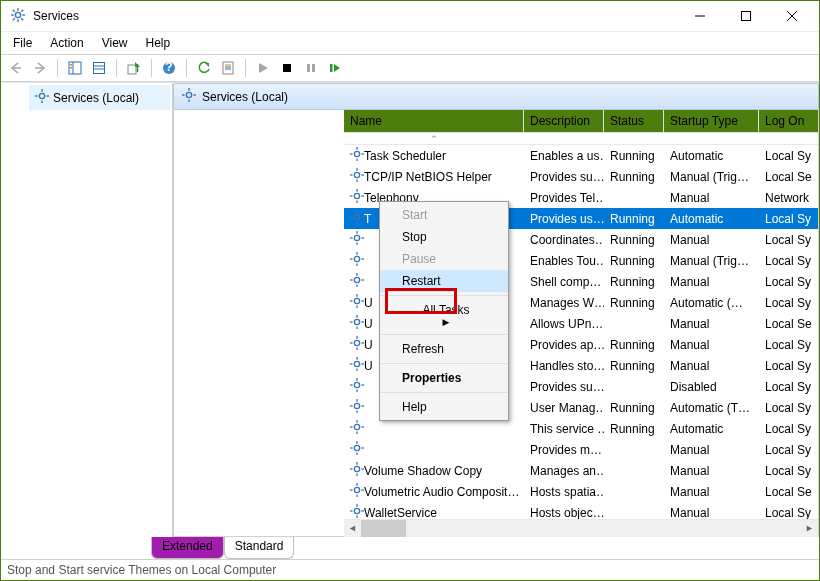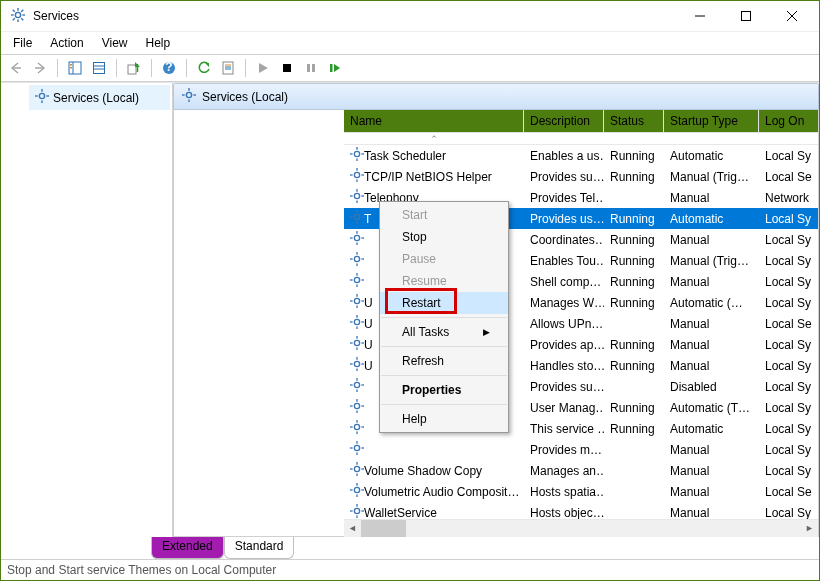--- a/index.html
+++ b/index.html
@@ -457,24 +457,23 @@
     <div class="tab">Extended</div>
     <div class="tab active">Standard</div>
   </div>
 
   <div class="statusbar">Stop and Start service Themes on Local Computer</div>
 
   <div class="context-menu">
     <div class="mi disabled">Start</div>
     <div class="mi">Stop</div>
     <div class="mi disabled">Pause</div>
-    <div class="mi disabled">Resume</div>
     <div class="mi hl">Restart</div>
     <div class="divider"></div>
-    <div class="mi" style="justify-content:space-between;">
+    <div class="mi" style="justify-content:space-between;flex-direction:column;">
         <span>All Tasks</span>
         <span style="font-size:9px;">▶</span>
       </div>
     <div class="divider"></div>
     <div class="mi">Refresh</div>
     <div class="divider"></div>
     <div class="mi bold">Properties</div>
     <div class="divider"></div>
     <div class="mi">Help</div>
   </div>

